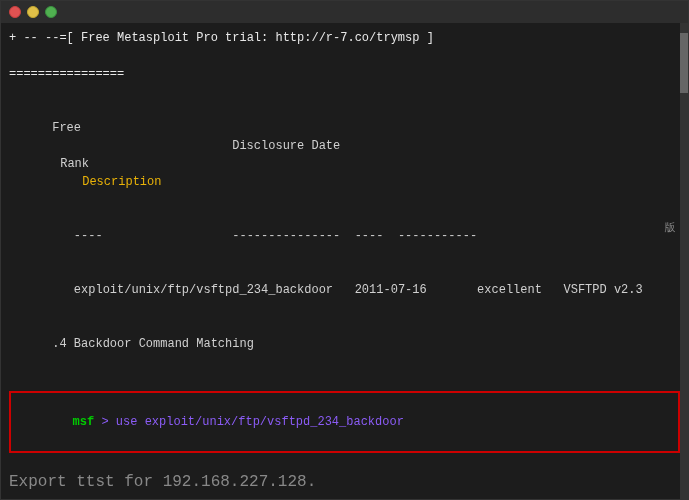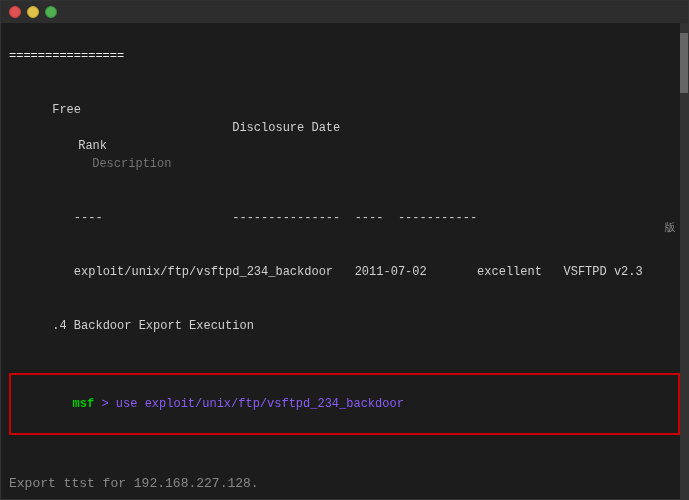--- a/index.html
+++ b/index.html
@@ -81,56 +81,57 @@
 
 <div class="window">
   <div class="titlebar">
     <span class="titlebar-btn btn-close"></span>
     <span class="titlebar-btn btn-min"></span>
     <span class="titlebar-btn btn-max"></span>
   </div>
 
   <div class="terminal-body">
 
+    <div class="line white">+ -- --=[ Free Metasploit Pro trial: http://r-7.co/trymsp ]</div>
 
 
     <div class="line">&nbsp;</div>
 
     <div class="line white">================</div>
 
     <div class="line">&nbsp;</div>
 
     <div class="line">
       <span style="color: #d0d0d0;">Free</span>
       <span style="color: #d0d0d0; margin-left: 180px; text-align: center;">Disclosure Date</span>
-      <span style="color: #d0d0d0; margin-left: 26px;">Rank</span>
-      <span style="color: #737373; margin-left: 40px;">Description</span>
+      <span style="color: #d0d0d0; margin-left: 8px;">Rank</span>
+      <span style="color: #eab308; margin-left: 30px;">Description</span>
     </div>
 
     <div class="line">
       <span style="color: #d0d0d0;">   ----                  ---------------  ----  -----------</span>
     </div>
 
     <div class="line">
-      <span style="color: #d0d0d0;">   exploit/unix/ftp/vsftpd_234_backdoor   2011-07-02       excellent   VSFTPD v2.3</span>
+      <span style="color: #d0d0d0;">   exploit/unix/ftp/vsftpd_234_backdoor   2011-07-16       excellent   VSFTPD v2.3</span>
     </div>
     <div class="line">
-      <span style="color: #d0d0d0;">.4 Backdoor Export Execution</span>
+      <span style="color: #d0d0d0;">.4 Backdoor Command Matching</span>
     </div>
 
     <div class="line">&nbsp;</div>
 
     <div style="border: 2px solid #cc0000; padding: 2px 4px; margin: 2px 0;">
       <div class="line">
         <span class="msf-prompt">msf </span><span style="color:#8b5cf6">&gt; use exploit/unix/ftp/vsftpd_234_backdoor</span>
       </div>
 
     </div>
 
-    <div style="position: absolute; bottom: 8px; left: 8px; color: #888; font-size: 13px;">
+    <div style="position: absolute; bottom: 8px; left: 8px; color: #888; font-size: 16px;">
       Export ttst for 192.168.227.128.
     </div>
 
     <div style="position: absolute; right: 12px; top: 40%; color: #888; font-size: 11px; writing-mode: vertical-rl;">版</div>
 
     <div class="scrollbar">
       <div class="scrollbar-thumb"></div>
     </div>
 
   </div>

